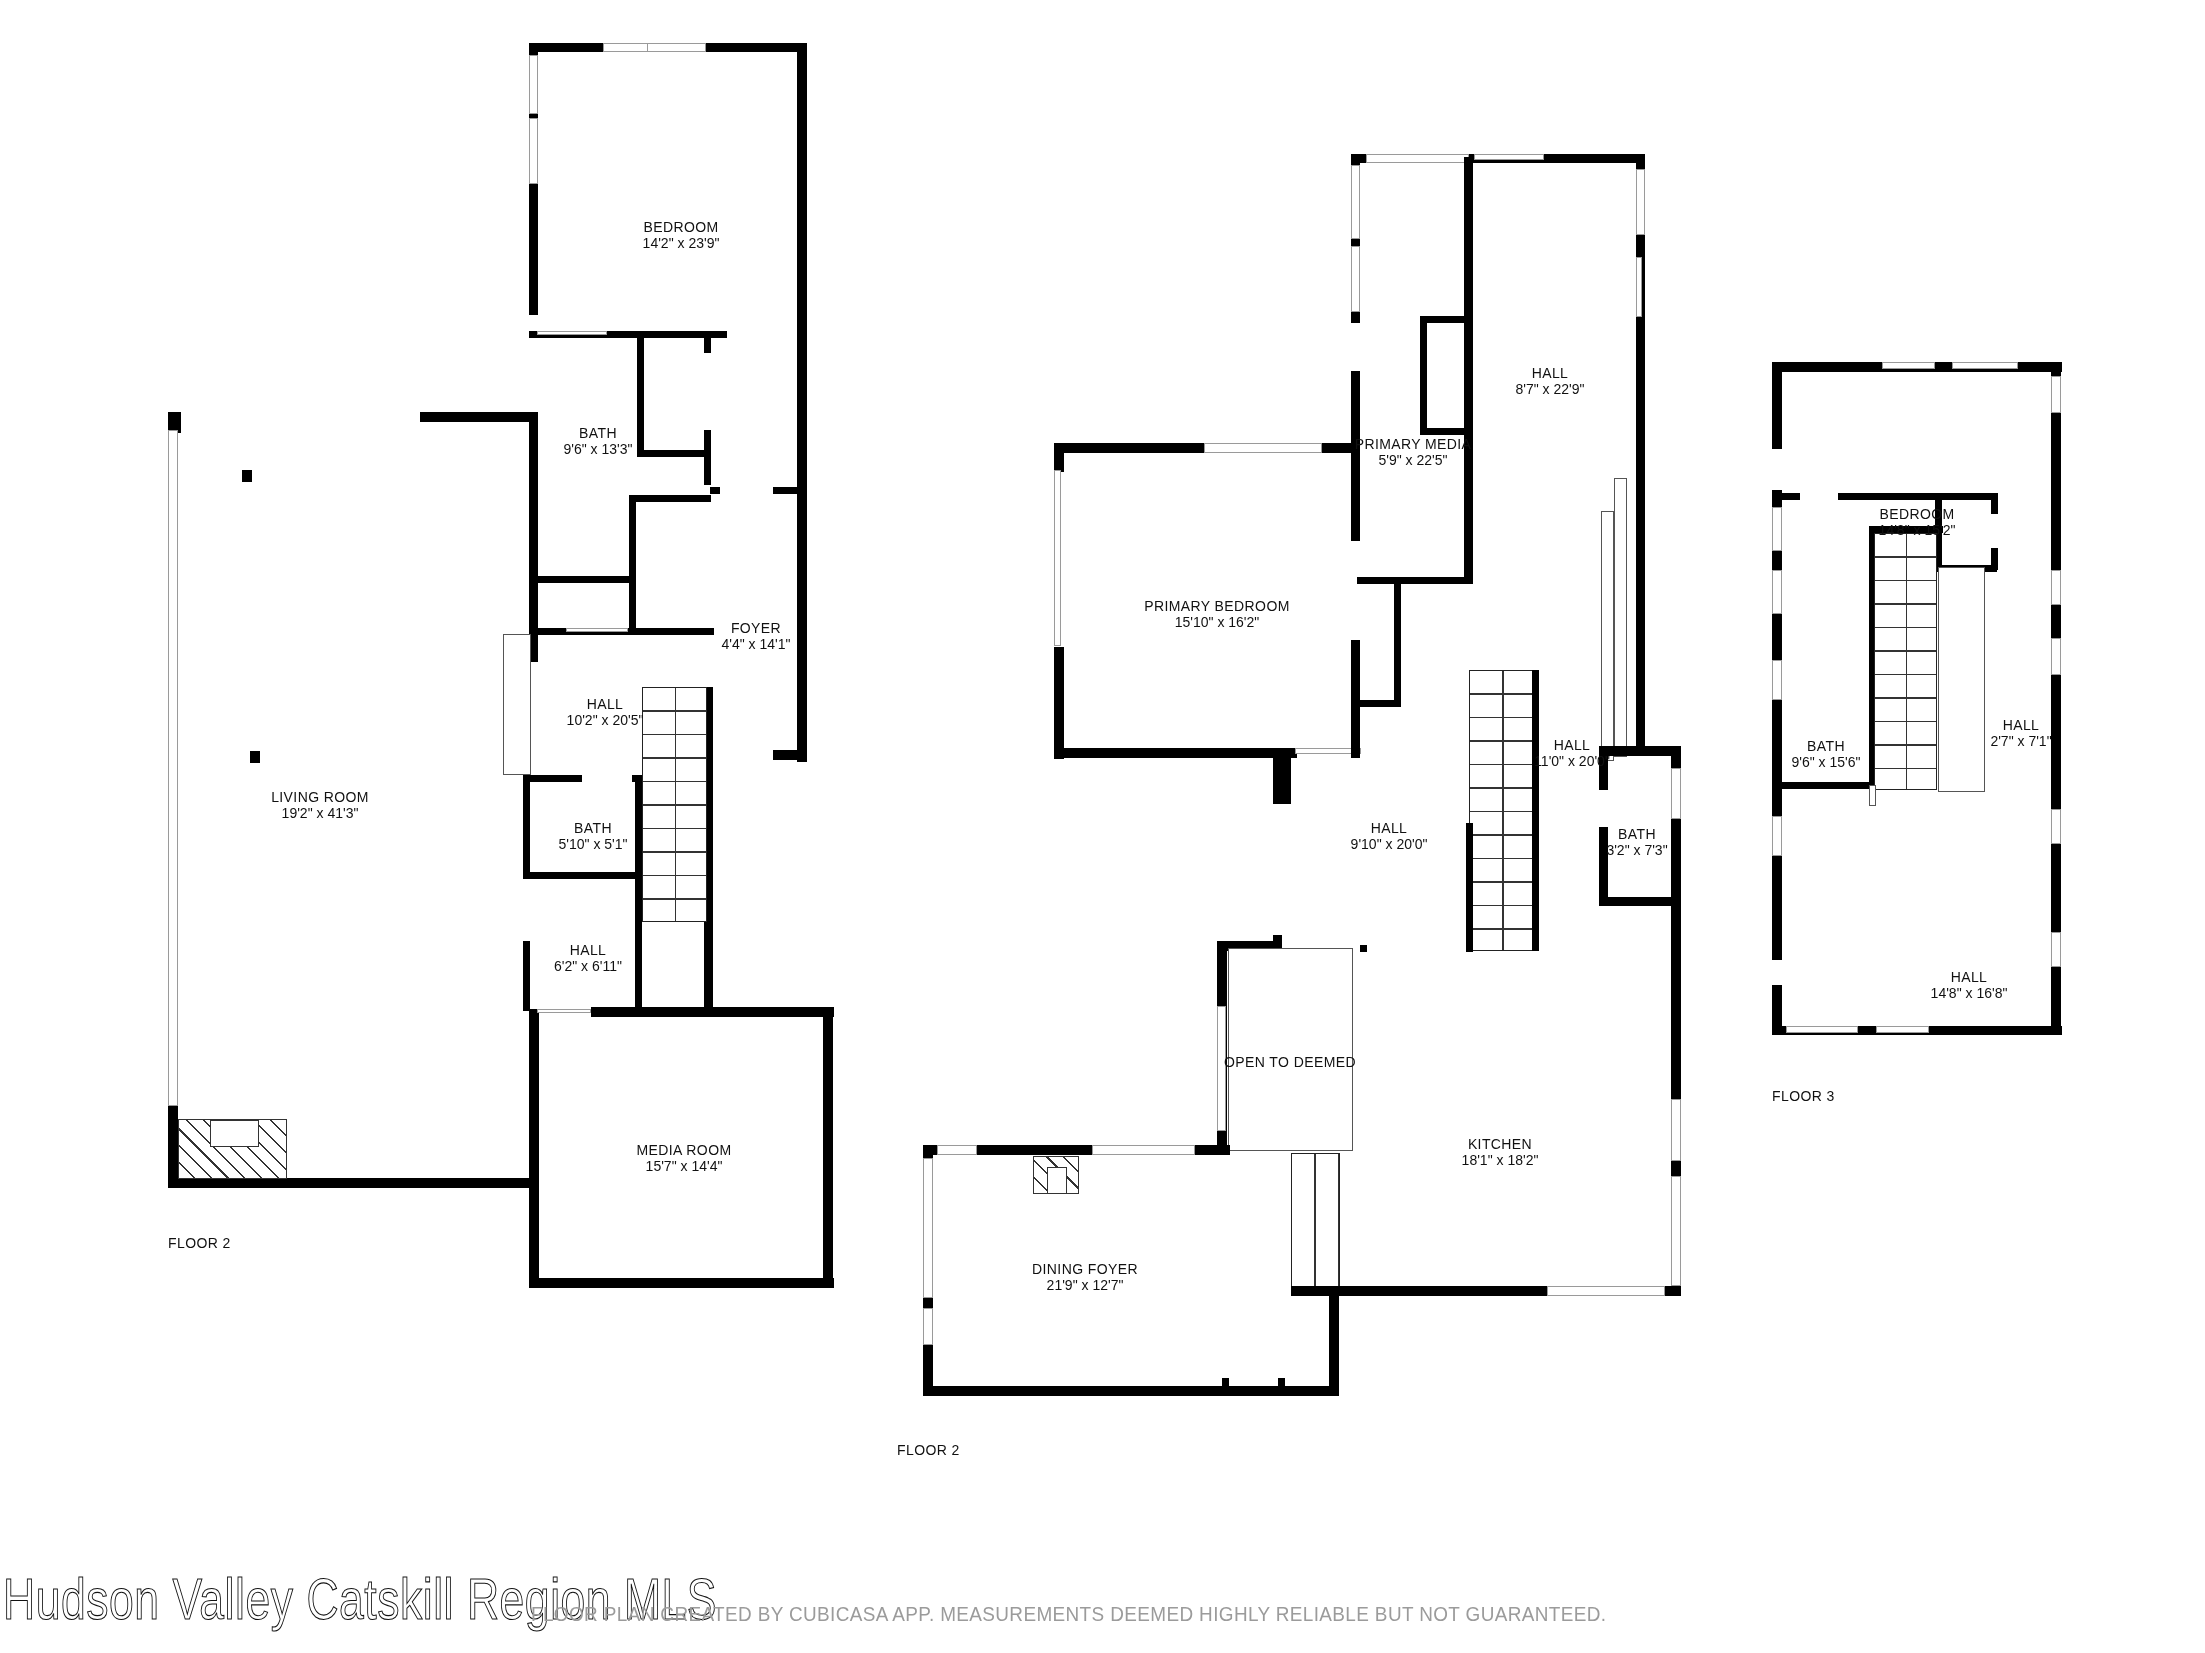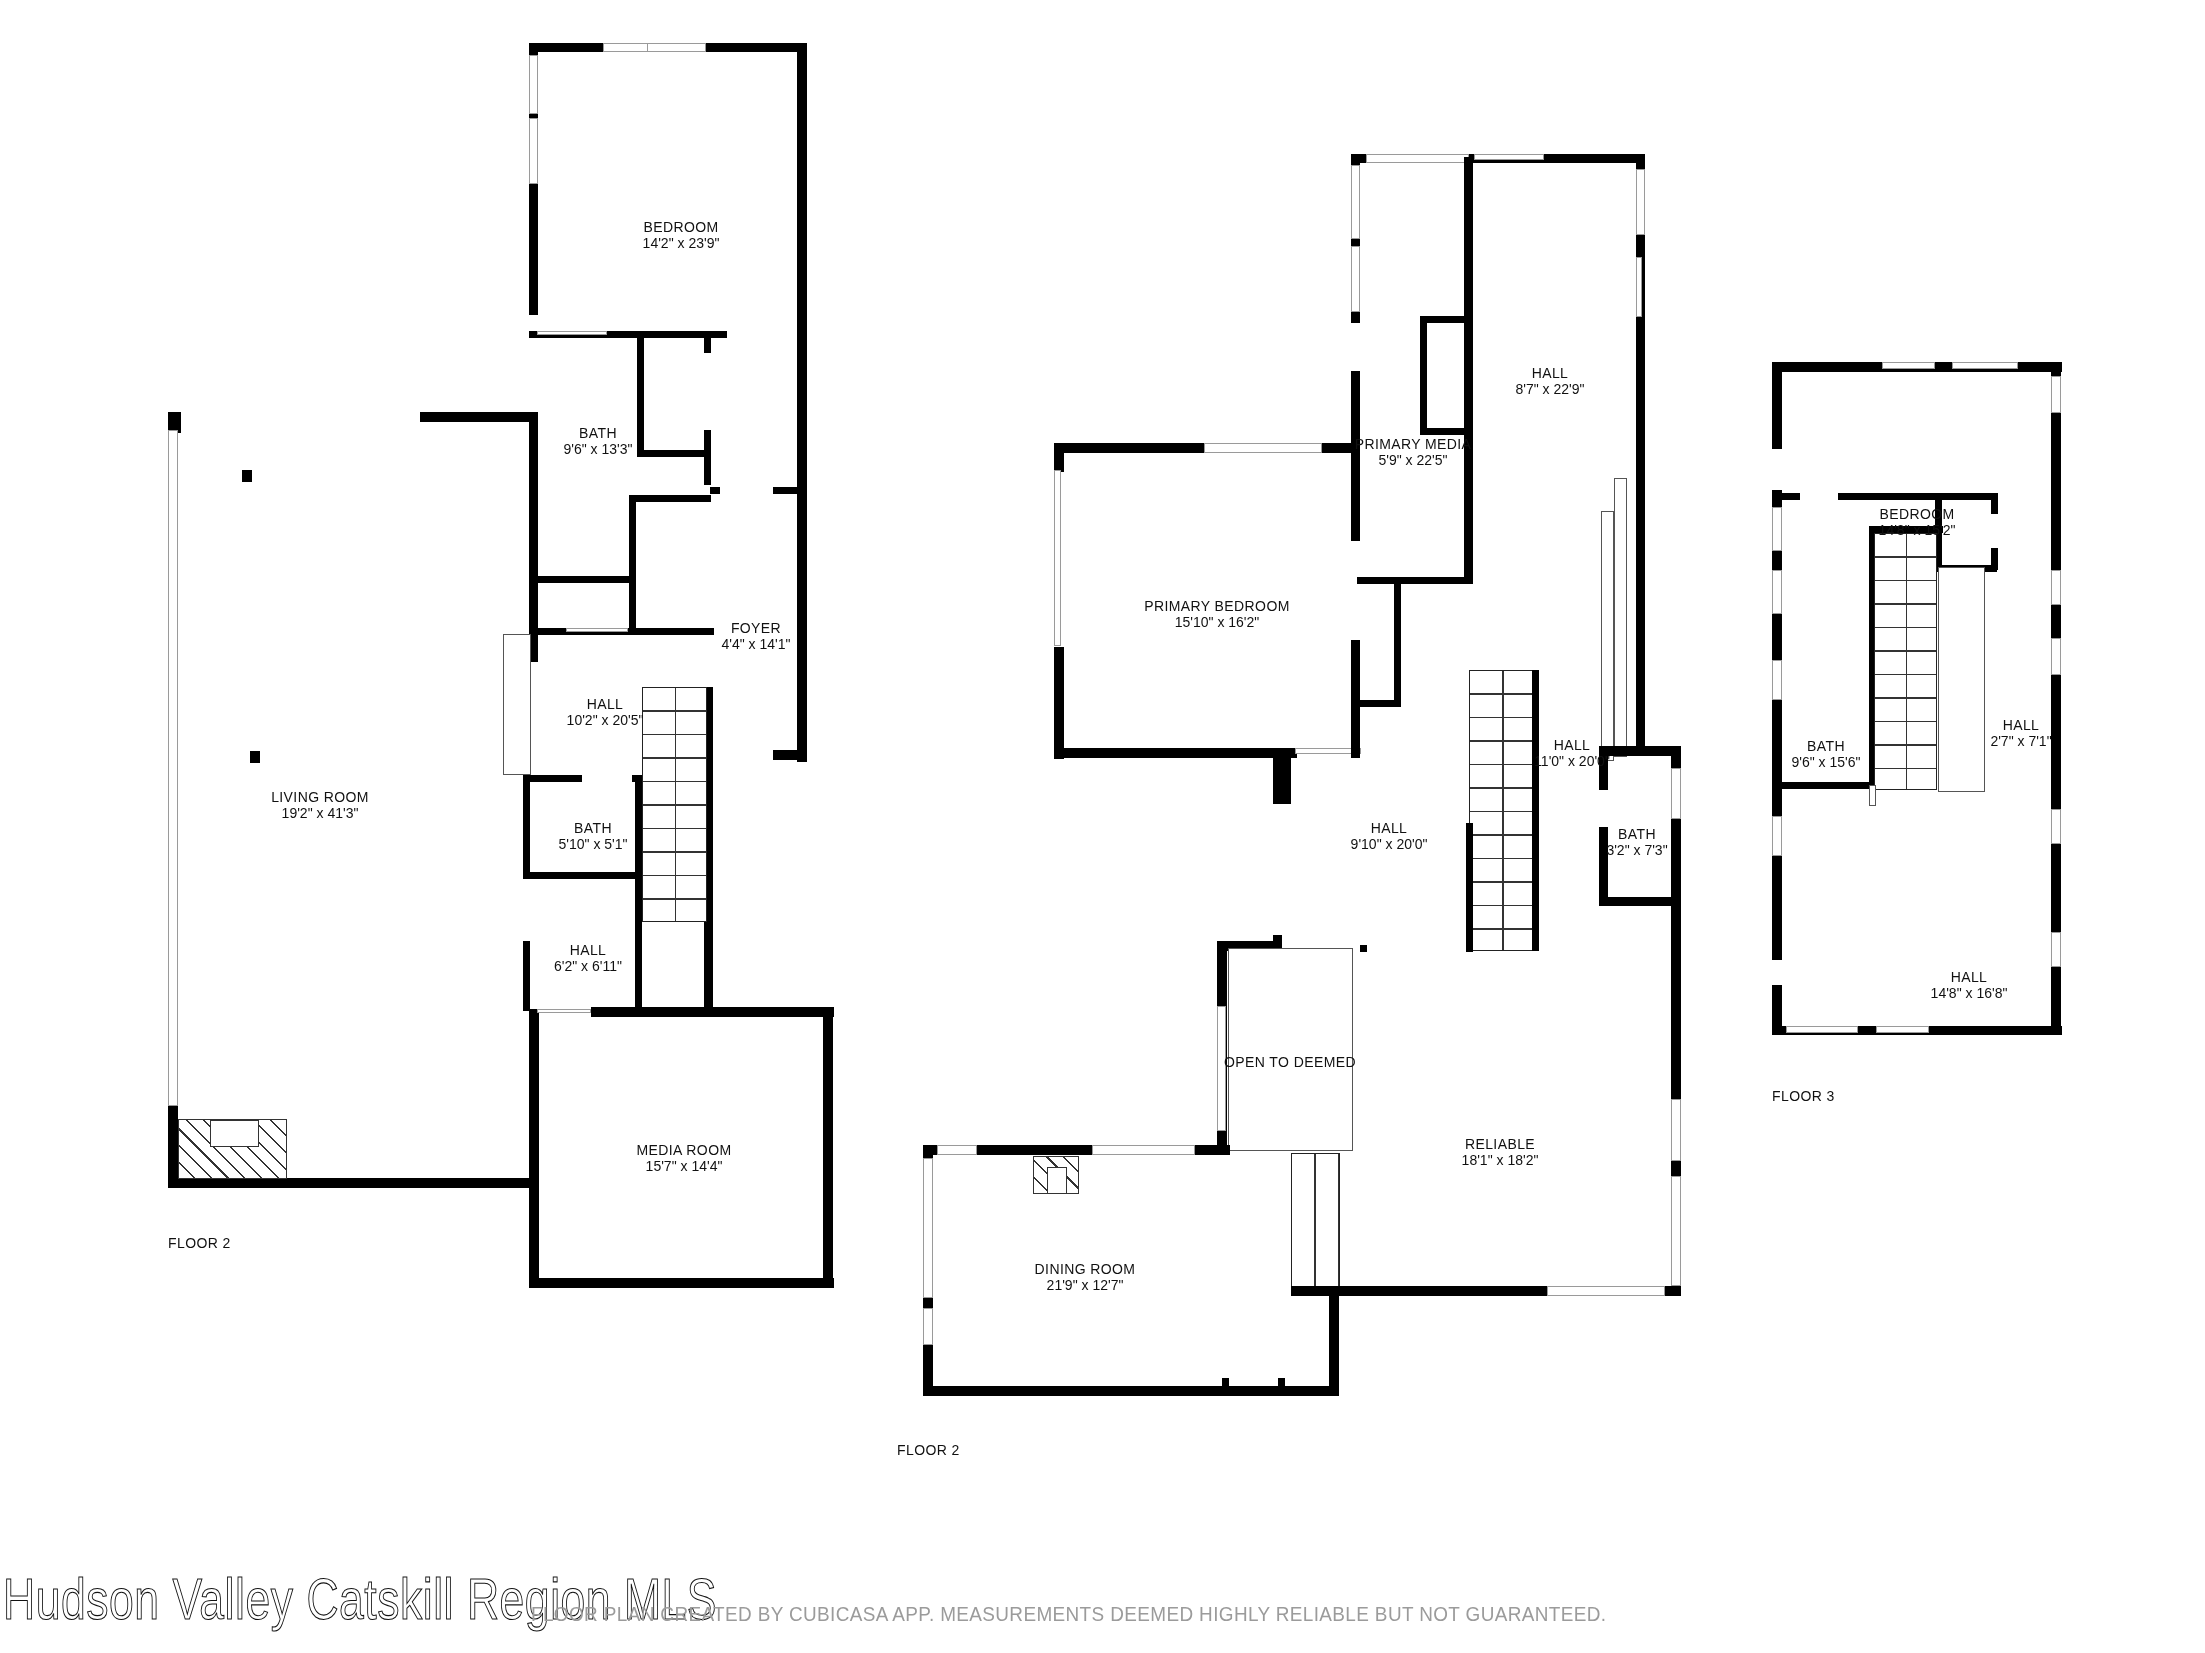--- a/index.html
+++ b/index.html
@@ -215,25 +215,25 @@
     <span class="dim">3'2" x 7'3"</span>
   </div>
   <div class="label" style="left:1389px;top:820px;">
     <span class="name">HALL</span>
     <span class="dim">9'10" x 20'0"</span>
   </div>
   <div class="label" style="left:1290px;top:1054px;">
     <span class="name">OPEN TO DEEMED</span>
   </div>
   <div class="label" style="left:1500px;top:1136px;">
-    <span class="name">RELIABLE</span>
+    <span class="name">KITCHEN</span>
     <span class="dim">18'1" x 18'2"</span>
   </div>
   <div class="label" style="left:1085px;top:1261px;">
-    <span class="name">DINING ROOM</span>
+    <span class="name">DINING FOYER</span>
     <span class="dim">21'9" x 12'7"</span>
   </div>
   <div class="floor-label" style="left:897px;top:1442px;">FLOOR 2</div>
 </div>
 
 <div>
   <div class="w" style="left:1772px;top:362px;width:290px;height:10.3px;"></div>
   <div class="win" style="left:1882px;top:362px;width:53px;height:7.4px;"></div>
   <div class="win" style="left:1952px;top:362px;width:66px;height:7.4px;"></div>
   <div class="w" style="left:2051px;top:362px;width:10.3px;height:673px;"></div>

